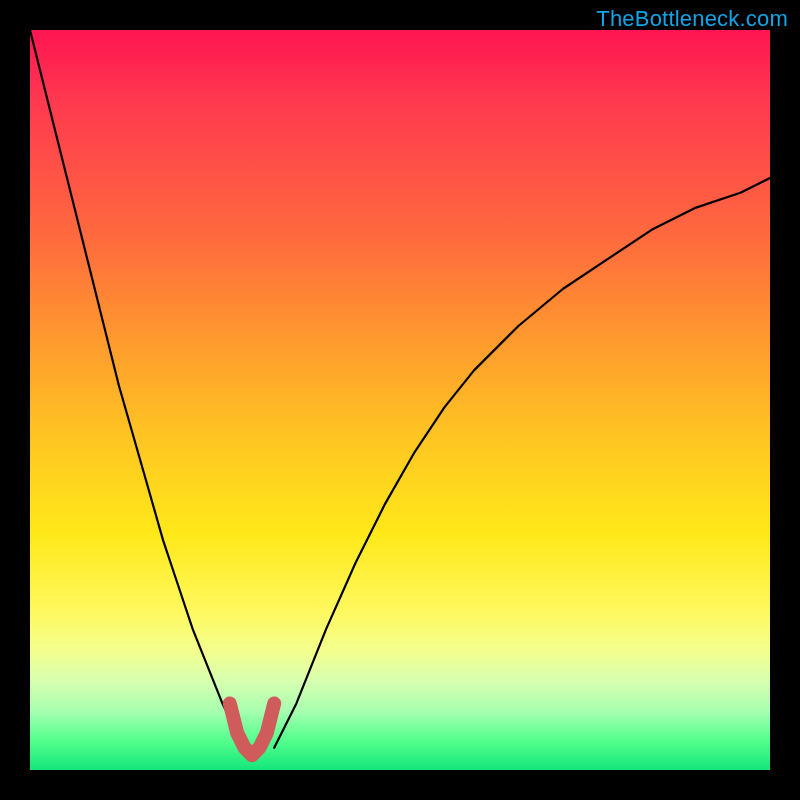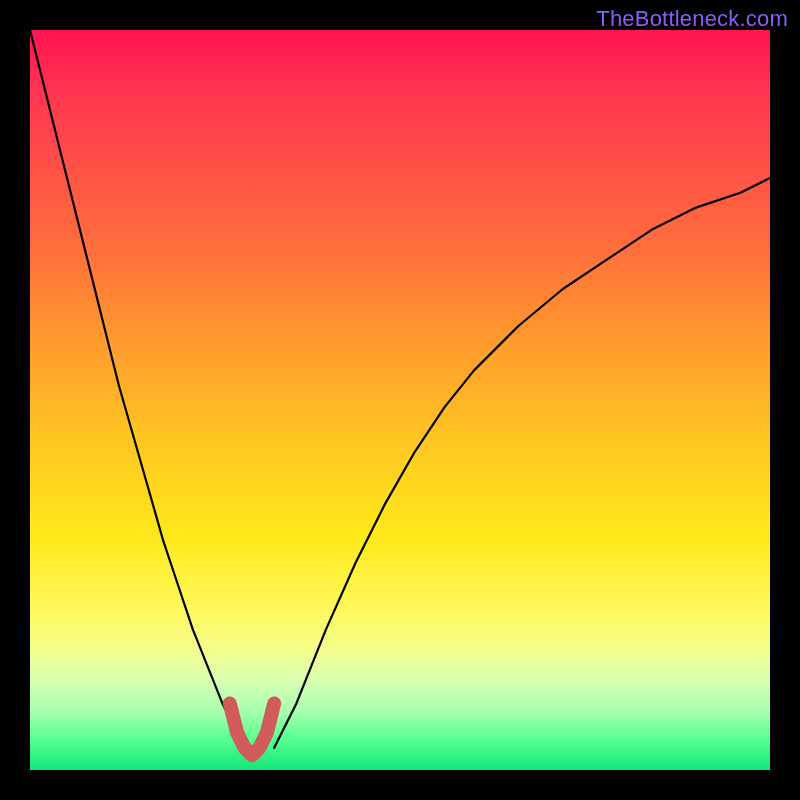--- a/index.html
+++ b/index.html
@@ -39,21 +39,21 @@
       #d7ffb0 88%,
       #a8ffb0 92%,
       #54ff8d 96%,
       #14e67a 100%
     );
   }
   .watermark {
     position: absolute;
     top: 6px;
     right: 12px;
-    color: #8b5cf6;
+    color: #0ea5e9;
     font-size: 22px;
     letter-spacing: 0.2px;
     user-select: none;
   }
   svg.curve {
     position: absolute;
     left: 0;
     top: 0;
     width: 740px;
     height: 740px;

